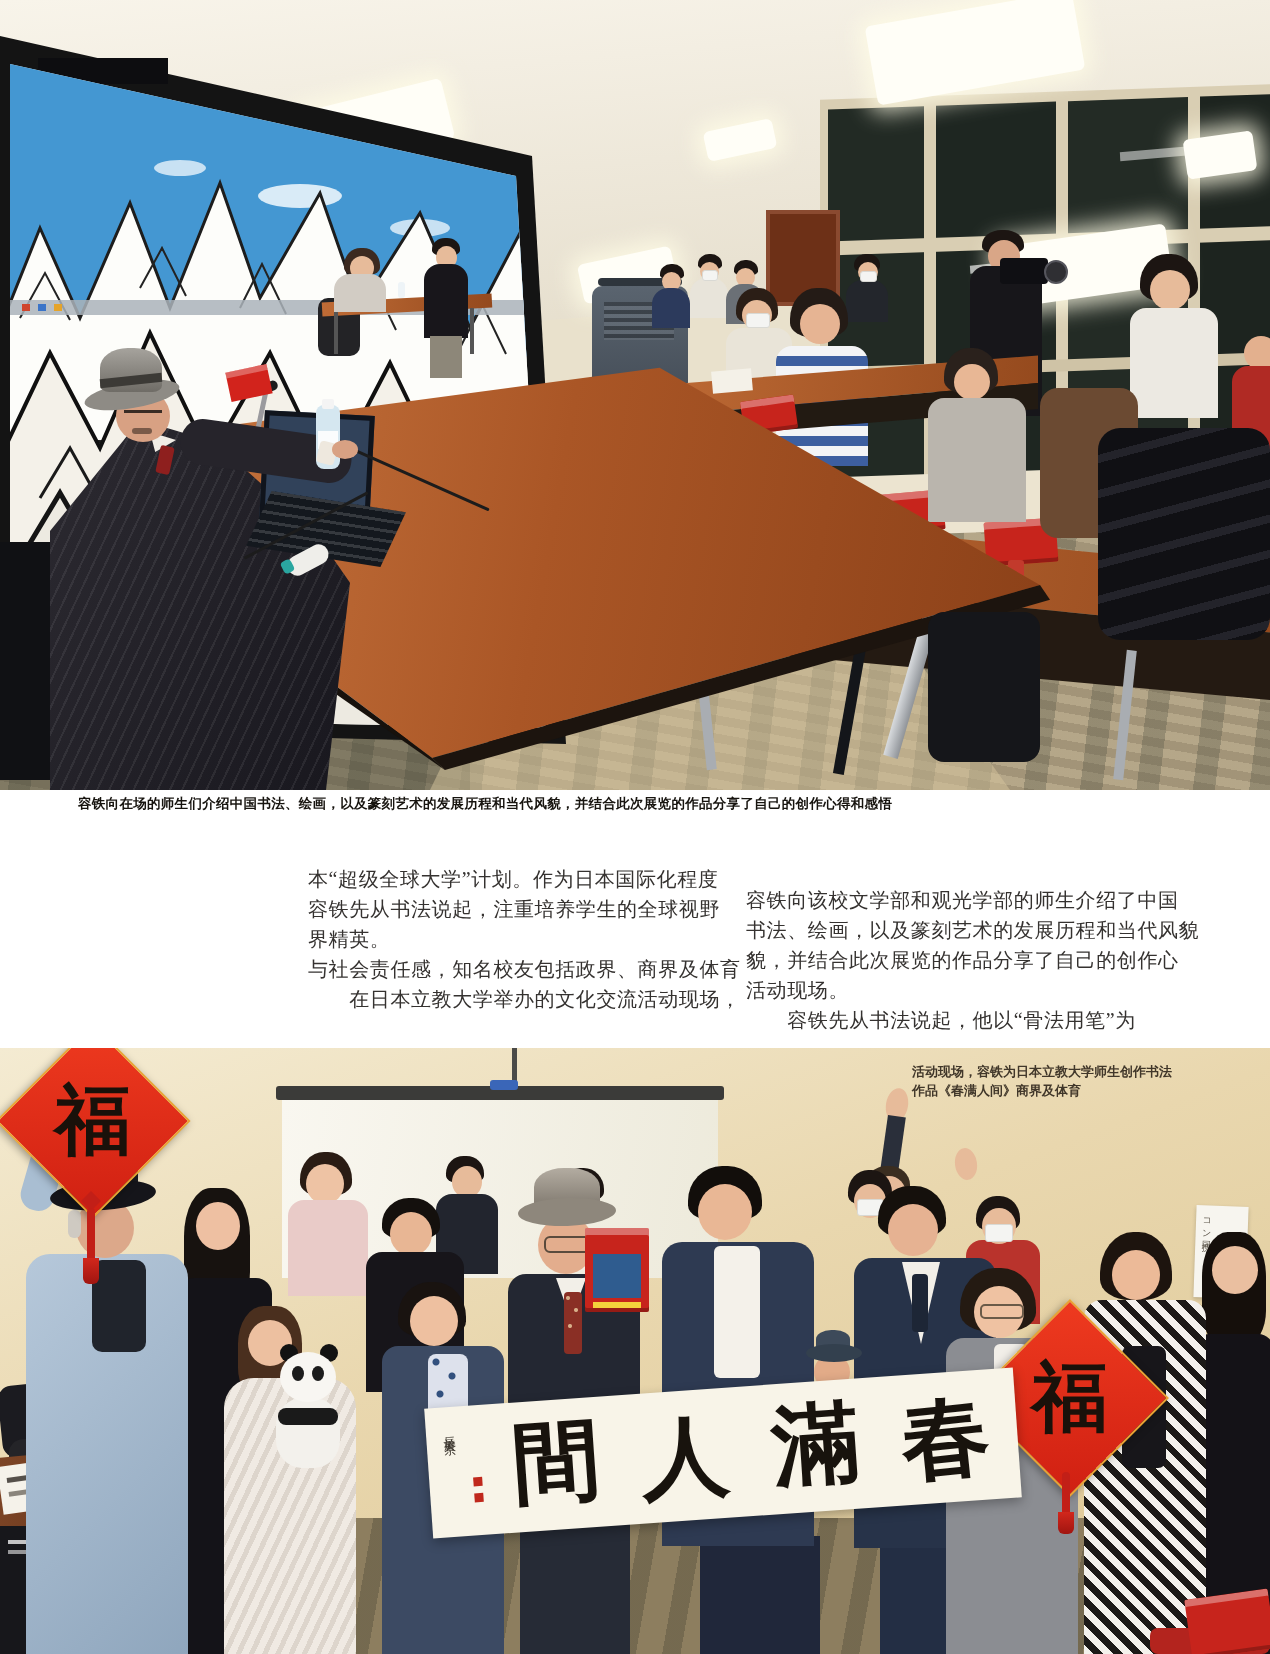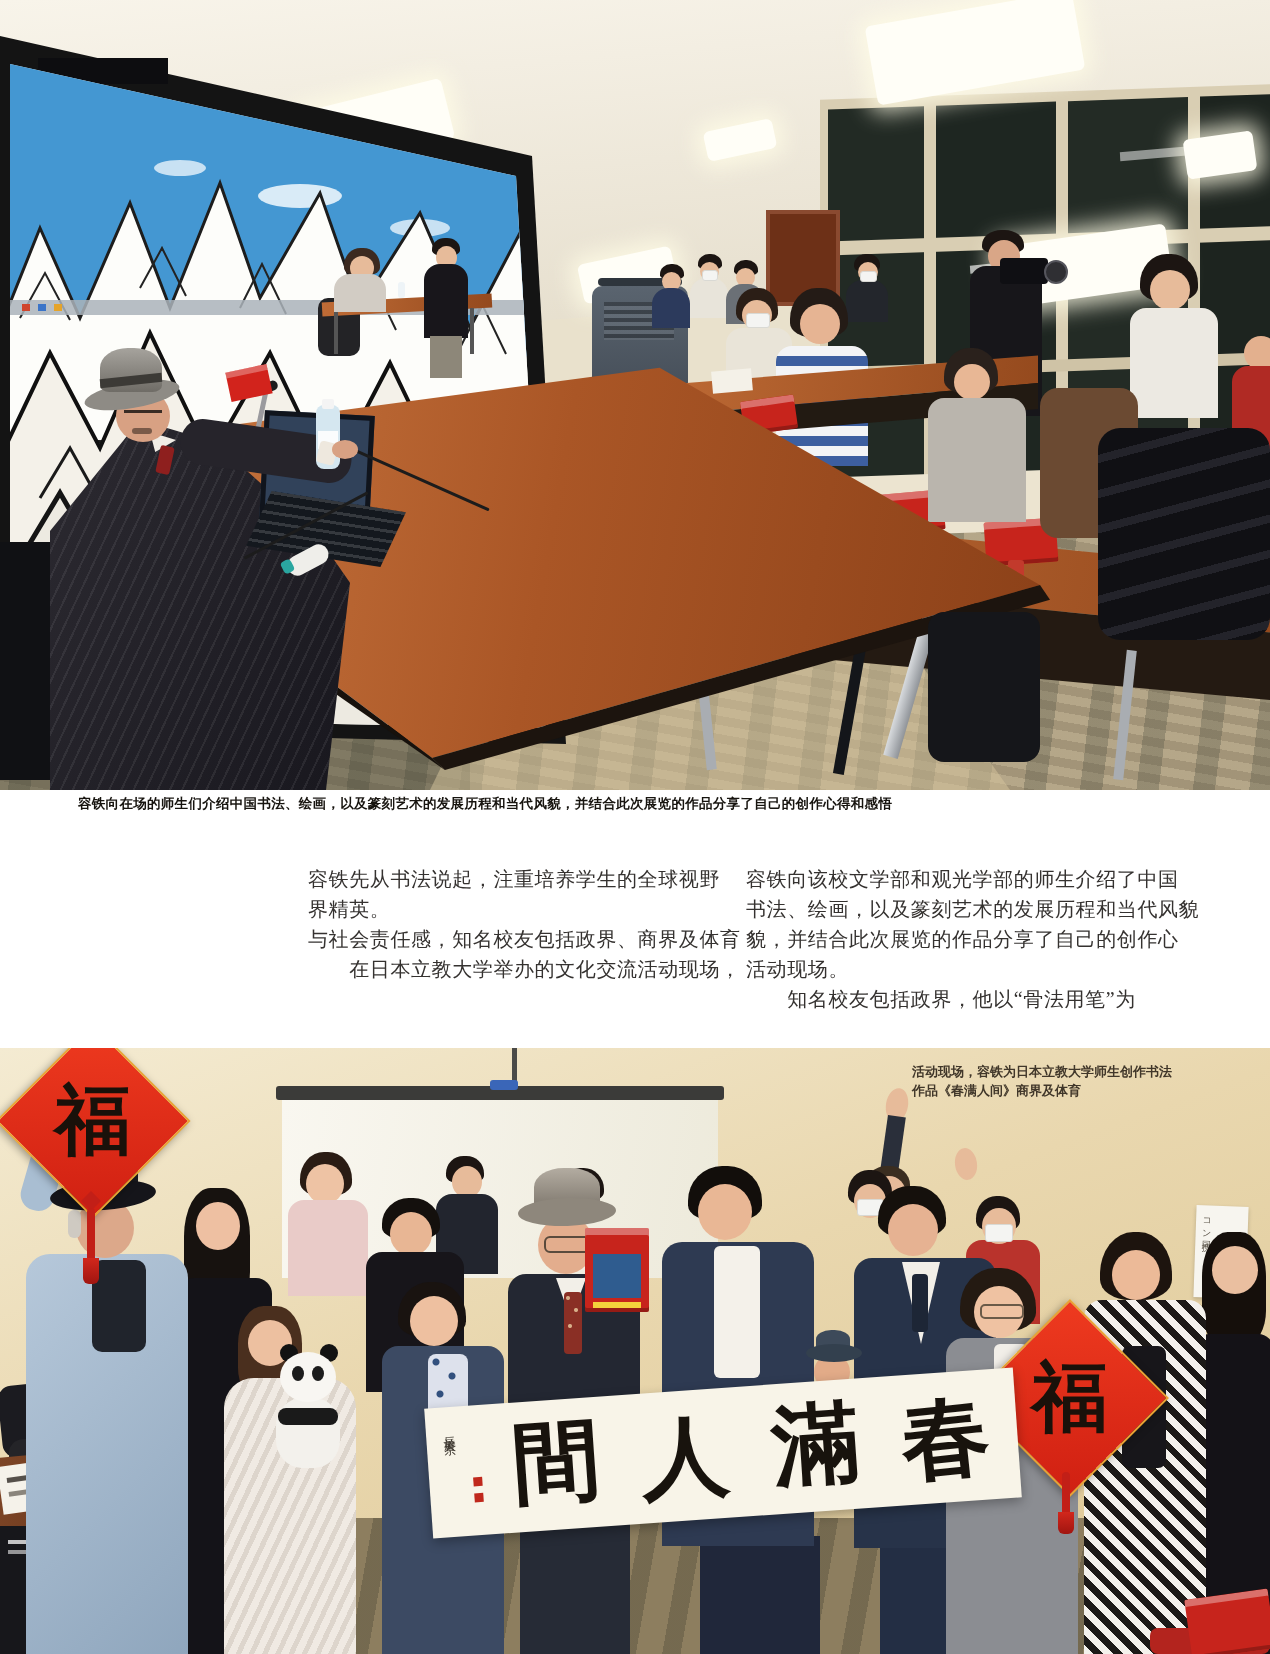--- a/index.html
+++ b/index.html
@@ -230,31 +230,32 @@
     <div class="a" style="left:280px;top:447px;width:20px;height:13px;z-index:9;background:#e9e7e3;border-radius:50%"></div>
     <div class="a" style="left:286px;top:550px;width:44px;height:20px;z-index:9;background:#efeeea;border-radius:10px;transform:rotate(-28deg)"></div>
     <div class="a" style="left:282px;top:560px;width:11px;height:13px;z-index:10;background:#2aa6a0;border-radius:4px;transform:rotate(-28deg)"></div>
     <div class="a" style="left:336px;top:476px;width:160px;height:3px;z-index:9;background:#1c1c1c;border-radius:2px;transform:rotate(24deg)"></div>
     <div class="a" style="left:236px;top:524px;width:140px;height:3px;z-index:9;background:#1c1c1c;border-radius:2px;transform:rotate(-28deg)"></div>
   </div>
 
   <div class="a cap" style="left:78px;top:795px;width:1130px">容铁向在场的师生们介绍中国书法、绘画，以及篆刻艺术的发展历程和当代风貌，并结合此次展览的作品分享了自己的创作心得和感悟</div>
 
   <div class="a bodycol" style="left:308px;top:864px;width:430px">
+    <div class="ln">本“超级全球大学”计划。作为日本国际化程度</div>
     <div class="ln">容铁先从书法说起，注重培养学生的全球视野</div>
     <div class="ln">界精英。</div>
     <div class="ln">与社会责任感，知名校友包括政界、商界及体育</div>
     <div class="ln">　　在日本立教大学举办的文化交流活动现场，</div>
   </div>
-  <div class="a bodycol" style="left:746px;top:864px;width:430px">
+  <div class="a bodycol" style="left:746px;top:885px;width:430px">
     <div class="ln">容铁向该校文学部和观光学部的师生介绍了中国</div>
     <div class="ln">书法、绘画，以及篆刻艺术的发展历程和当代风貌</div>
     <div class="ln">貌，并结合此次展览的作品分享了自己的创作心</div>
     <div class="ln">活动现场。</div>
-    <div class="ln">　　知名校友包括政界，他以“骨法用笔”为</div>
+    <div class="ln">　　容铁先从书法说起，他以“骨法用笔”为</div>
   </div>
 
   <div class="a photo" style="left:0;top:1048px;width:1270px;height:606px;
               background:linear-gradient(160deg,#f4ebd2 0%,#e9d7ae 45%,#dcc693 100%)">
 
     <div class="a" style="left:150px;top:470px;width:960px;height:136px;z-index:1;background:#8d7e5f;
                 background-image:repeating-linear-gradient(100deg,rgba(60,58,44,.3) 0 18px,rgba(0,0,0,0) 18px 44px)"></div>
 
     <div class="a" style="left:512px;top:0;width:5px;height:44px;z-index:2;background:#4a4a48"></div>
     <div class="a" style="left:276px;top:38px;width:448px;height:14px;z-index:2;background:#3b3b39;border-radius:3px"></div>

